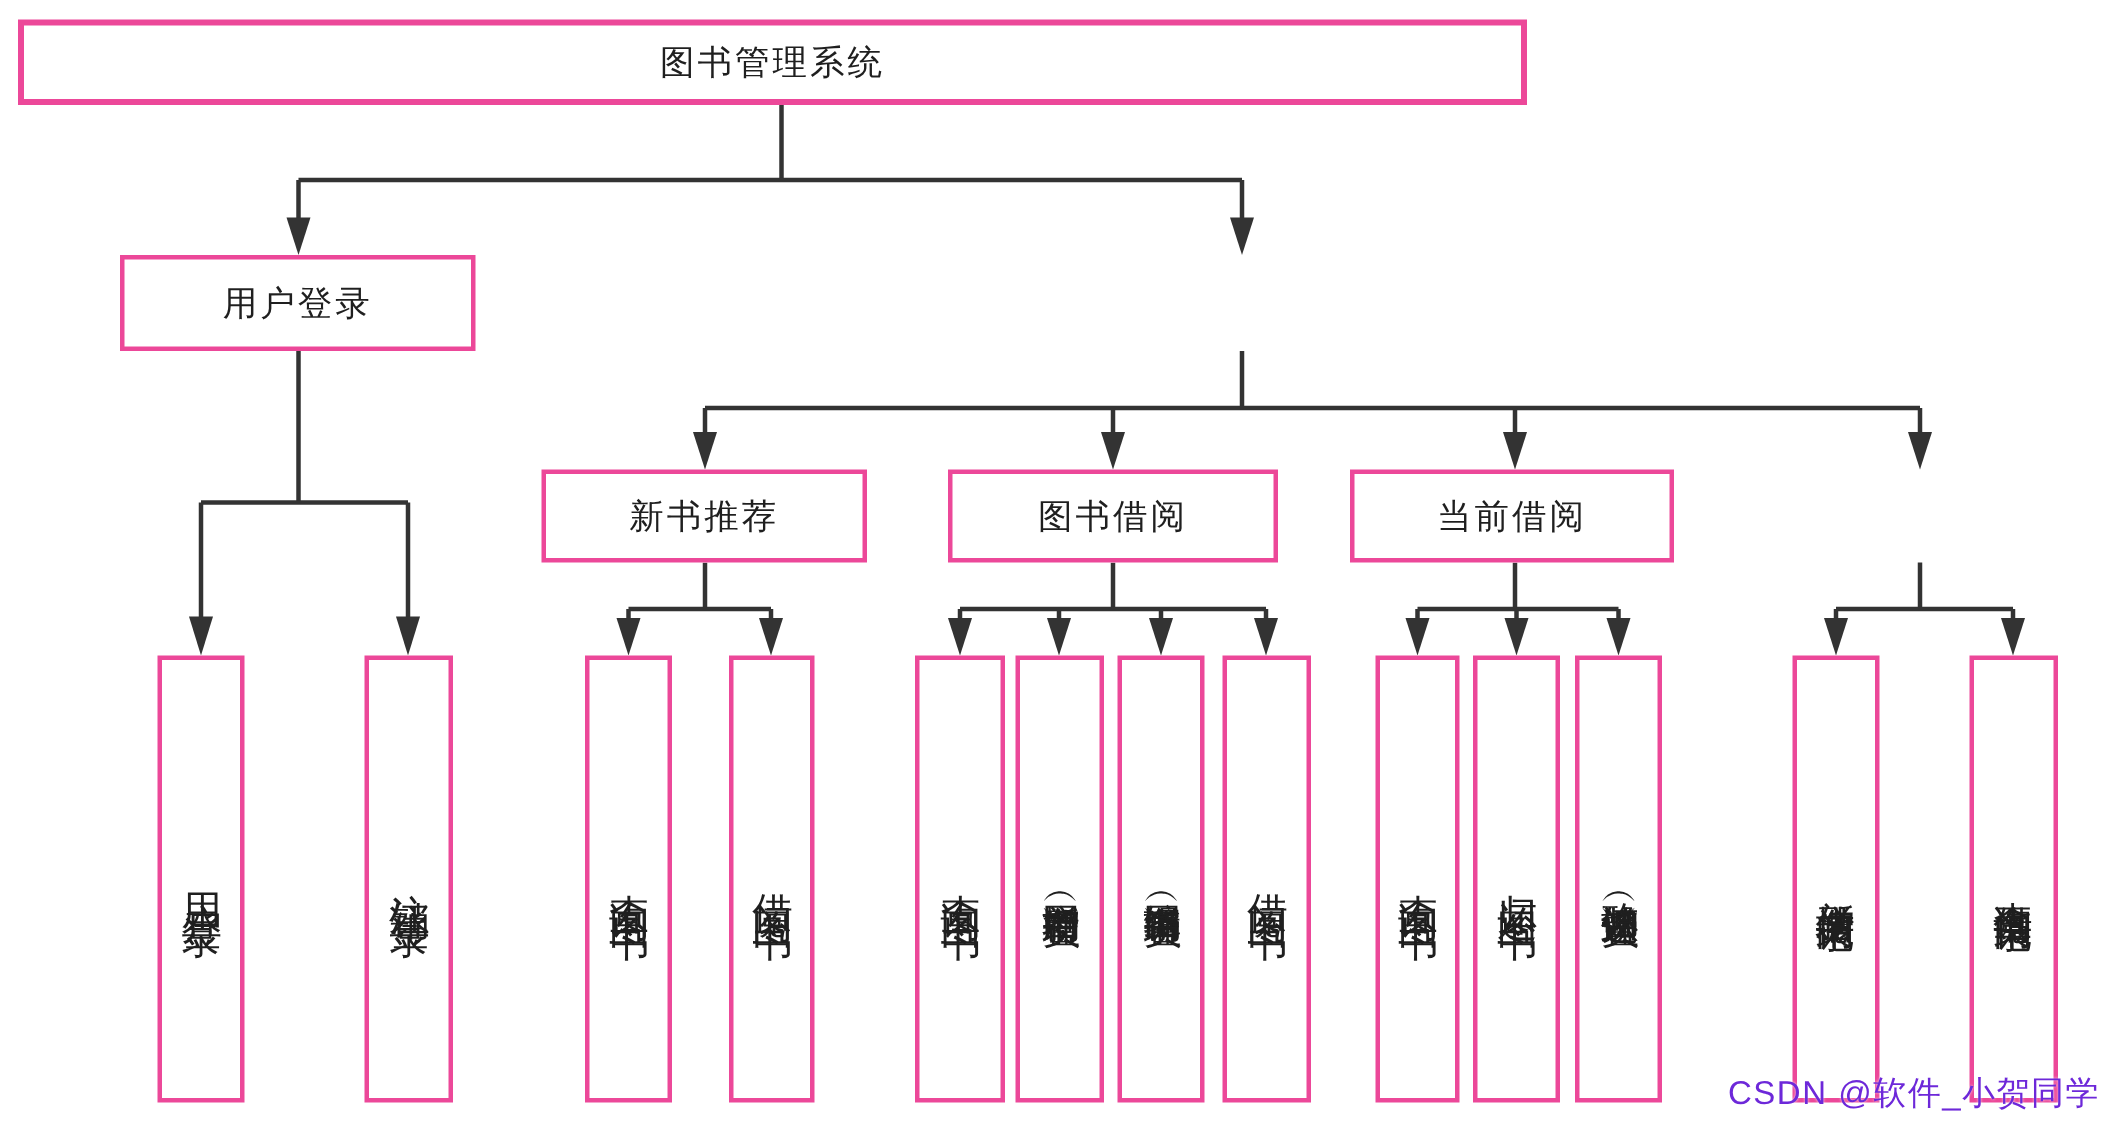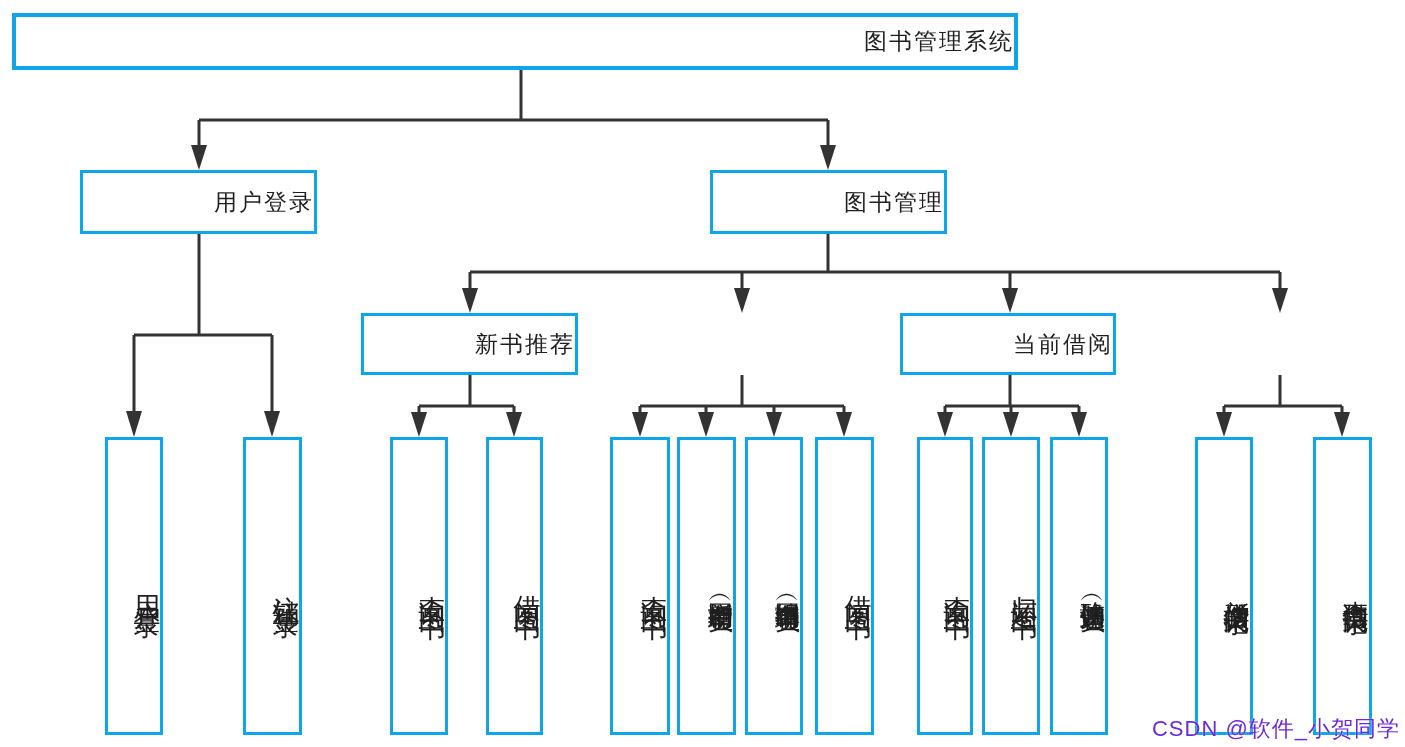--- a/index.html
+++ b/index.html
@@ -10,25 +10,25 @@
     background:#ffffff;
     font-family:"Liberation Sans","DejaVu Sans",sans-serif;
     overflow:hidden;
   }
   .wires{position:absolute;left:0;top:0;width:1405px;height:747px;}
   .wires path{stroke:#333333;stroke-width:3;fill:none;}
   .wires polygon{fill:#333333;stroke:none;}
   .box{
     position:absolute;
     box-sizing:border-box;
-    border:3px solid #0ea5e9;
+    border:3px solid #ec4899;
     background:#ffffff;
     display:flex;
     align-items:center;
-    justify-content:flex-end;
+    justify-content:center;
     color:#1f1f1f;
   }
   .hbox{font-size:23px;letter-spacing:2px;}
   .root{border-width:4px;}
   .vbox span{
     writing-mode:vertical-rl;
     text-orientation:mixed;
     font-size:27px;
     letter-spacing:6px;
     line-height:1;
@@ -128,26 +128,26 @@
     </g>
   </svg>
 
   <div class="box hbox root" style="left:12px;top:13px;width:1006px;height:57px;">
     <span>图书管理系统</span>
   </div>
 
   <div class="box hbox" style="left:80px;top:170px;width:237px;height:64px;">
     <span>用户登录</span>
   </div>
-  <div class="box hbox" style="left:710px;top:170px;width:237px;height:64px;">
-    <span>图书管理</span>
-  </div>
 
   <div class="box hbox" style="left:361px;top:313px;width:217px;height:62px;">
     <span>新书推荐</span>
+  </div>
+  <div class="box hbox" style="left:632px;top:313px;width:220px;height:62px;">
+    <span>图书借阅</span>
   </div>
   <div class="box hbox" style="left:900px;top:313px;width:216px;height:62px;">
     <span>当前借阅</span>
   </div>
 
   <div class="box vbox" style="left:105px;top:437px;width:58px;height:298px;">
     <span>用户登录</span>
   </div>
   <div class="box vbox" style="left:243px;top:437px;width:59px;height:298px;">
     <span>注销登录</span>

